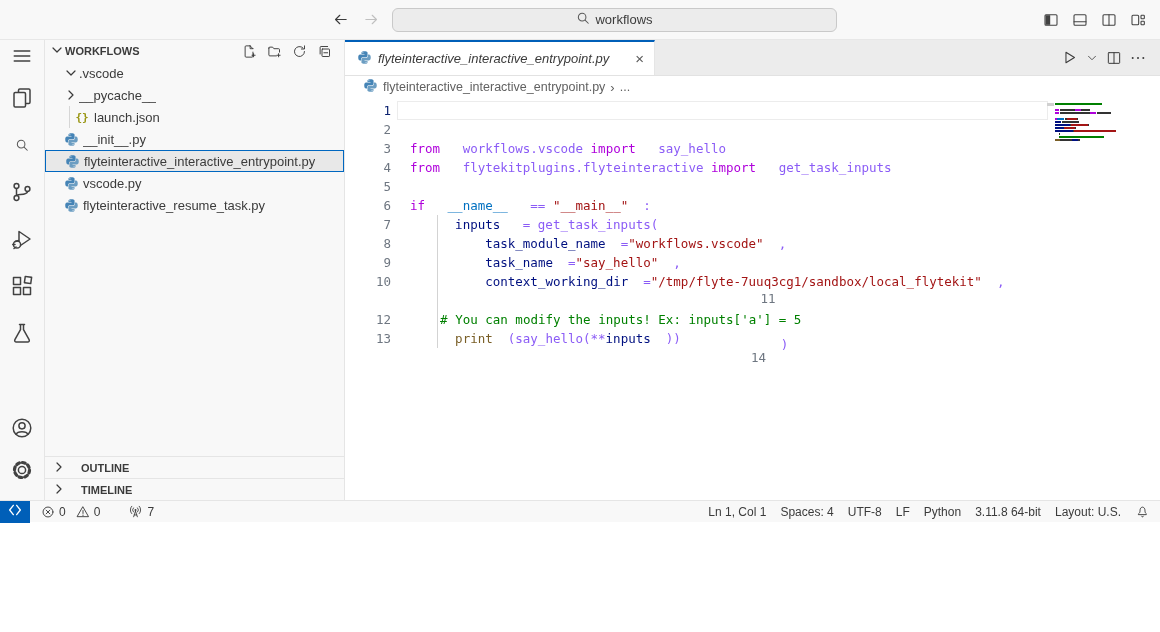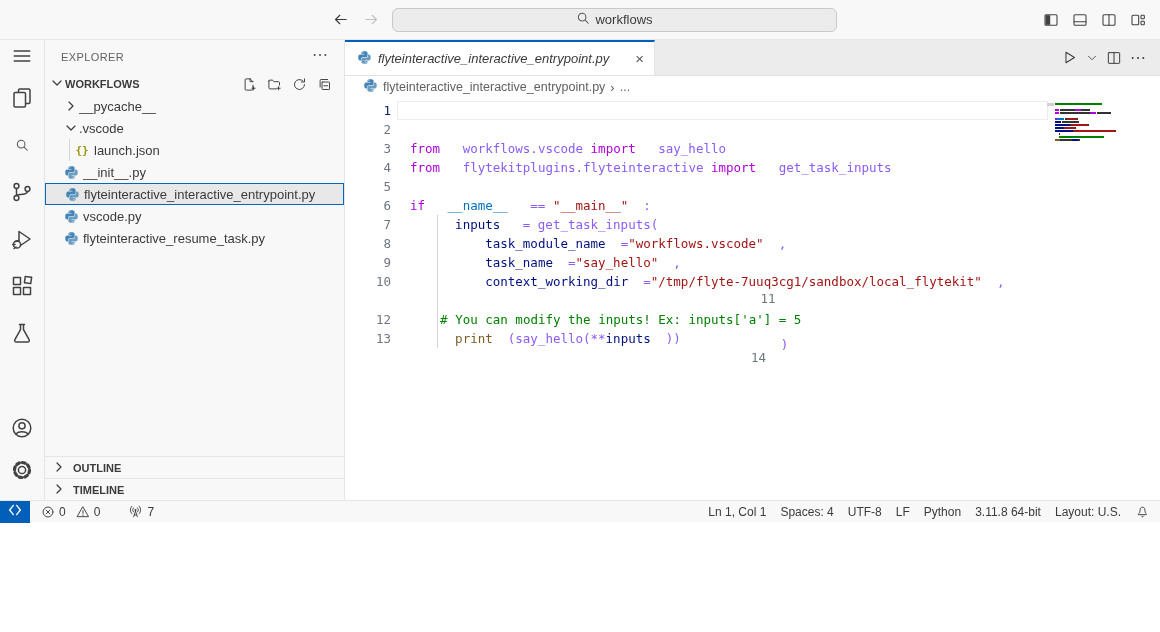--- a/index.html
+++ b/index.html
@@ -41,21 +41,21 @@
   .tree { flex:0 0 auto; }
   .tree-row { height:22px; display:flex; align-items:center; position:relative;
     color:#3b3b3b; white-space:nowrap; }
   .tree-row.selected { background:#e8e8e8; border:1px solid #0067c0; }
   .tree-row .twistie { width:16px; display:flex; justify-content:center; flex:0 0 16px; }
   .tree-row .ficon { width:16px; display:flex; justify-content:center; align-items:center; flex:0 0 16px; margin-right:4px; }
   .tree-row .lbl { overflow:hidden; text-overflow:ellipsis; }
   .indent-guide-tree { position:absolute; left:24px; top:0; bottom:0; border-left:1px solid #d6d6d6; }
   .sb-spacer { flex:1; }
   .sb-bottom-row { height:22px; border-top:1px solid #e5e5e5; display:flex; align-items:center;
-    padding-left:6px; gap:6px; font-size:11px; font-weight:bold; color:#3b3b3b; flex:0 0 22px; }
+    padding-left:6px; gap:14px; font-size:11px; font-weight:bold; color:#3b3b3b; flex:0 0 22px; }
 
   
   .editor { flex:1; display:flex; flex-direction:column; background:#fff; min-width:0; }
   .tabbar { height:36px; background:#ececec; display:flex; border-bottom:1px solid #e2e2e2; flex:0 0 36px; }
   .tab { width:310px; background:#fff; border-top:2px solid #005fb8; border-right:1px solid #e5e5e5;
     display:flex; align-items:center; padding:0 10px 0 12px; gap:6px; font-size:13px; color:#3b3b3b; }
   .tab .tab-label { font-style:italic; flex:1; overflow:hidden; white-space:nowrap; }
   .tab .close { color:#5a5a5a; font-size:15px; line-height:1; }
   .editor-actions { margin-left:auto; display:flex; align-items:center; gap:8px; padding-right:14px; }
   .editor-actions .eicon { display:flex; align-items:center; }
@@ -207,28 +207,20 @@
           <div class="ab-item">
             <span><svg width="24" height="24" viewBox="0 0 24 24" fill="none" stroke="#424242" stroke-width="1.5" stroke-linecap="round" stroke-linejoin="round">
                 <circle cx="12" cy="12" r="7.5" stroke-width="3.2" stroke-dasharray="2.9 3"></circle>
                 <circle cx="12" cy="12" r="3.6" fill="#f8f8f8" stroke-width="1.5"></circle>
               </svg></span>
           </div>
         </div>
     </div>
 
     <div class="sidebar">
-      <div class="sb-header">
-        <span class="sb-title">EXPLORER</span>
-        <span class="sb-more" id="sb-more-icon"><svg width="16" height="16" viewBox="0 0 24 24" fill="none" stroke="#424242" stroke-width="1.3" stroke-linecap="round" stroke-linejoin="round">
-              <circle cx="4" cy="12" r="1.4" fill="#3b3b3b" stroke="none"></circle>
-              <circle cx="12" cy="12" r="1.4" fill="#3b3b3b" stroke="none"></circle>
-              <circle cx="20" cy="12" r="1.4" fill="#3b3b3b" stroke="none"></circle>
-            </svg></span>
-      </div>
       <div class="section-header">
         <span id="ws-chevron"><svg width="16" height="16" viewBox="0 0 24 24" fill="none" stroke="#3b3b3b" stroke-width="1.8" stroke-linecap="round" stroke-linejoin="round">
               <path d="M6 9l6 6 6-6"></path>
             </svg></span>
         <span>WORKFLOWS</span>
         <span class="section-actions" id="ws-actions">
             <span style="display:flex;align-items:center;">
               <svg width="15" height="15" viewBox="0 0 24 24" fill="none" stroke="#3b3b3b" stroke-width="1.5" stroke-linecap="round" stroke-linejoin="round">
                 <path d="M13 3H6.5A1.5 1.5 0 005 4.5v15A1.5 1.5 0 006.5 21H16a1.5 1.5 0 001.5-1.5V13M13 3l4.5 4.5M13 3v4.5h4.5"></path>
                 <path d="M18.5 15.5v5M16 18h5"></path>
@@ -251,33 +243,33 @@
                 <path d="M5 16V5.5A1.5 1.5 0 016.5 4H17M11 14h6"></path>
               </svg>
             </span>
           </span>
       </div>
       <div class="tree" id="file-tree">
           <div class="tree-row">
             <span style="width:18px;flex:0 0 18px;"></span>
             <span class="twistie">
               <svg width="16" height="16" viewBox="0 0 24 24" fill="none" stroke="#3b3b3b" stroke-width="1.8" stroke-linecap="round" stroke-linejoin="round">
-                <path d="M9 6l6 6-6 6"></path>
-              </svg>
-            </span>
-            <span class="lbl">__pycache__</span>
+                <path d="M6 9l6 6 6-6"></path>
+              </svg>
+            </span>
+            <span class="lbl">.vscode</span>
           </div>
           <div class="tree-row">
             <span style="width:18px;flex:0 0 18px;"></span>
             <span class="twistie">
               <svg width="16" height="16" viewBox="0 0 24 24" fill="none" stroke="#3b3b3b" stroke-width="1.8" stroke-linecap="round" stroke-linejoin="round">
-                <path d="M6 9l6 6 6-6"></path>
-              </svg>
-            </span>
-            <span class="lbl">.vscode</span>
+                <path d="M9 6l6 6-6 6"></path>
+              </svg>
+            </span>
+            <span class="lbl">__pycache__</span>
           </div>
           <div class="tree-row">
             <span class="indent-guide-tree"></span>
             <span style="width:29px;flex:0 0 29px;"></span>
             <span class="ficon">
               <span style="font-family:'DejaVu Sans Mono',monospace;font-size:11px;font-weight:bold;color:#999613;">{}</span>
             </span>
             <span class="lbl">launch.json</span>
           </div>
           <div class="tree-row">

